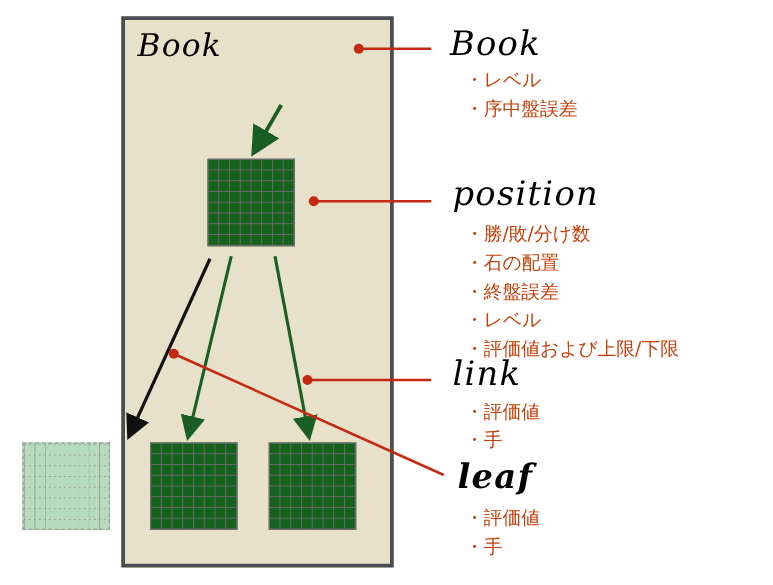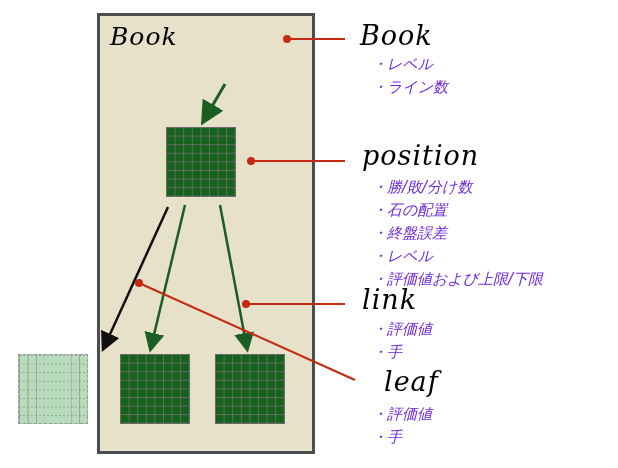--- a/index.html
+++ b/index.html
@@ -1,21 +1,21 @@
 <!DOCTYPE html>
 <html><head>
 <meta charset="utf-8">
 <style>
   html, body { margin:0; padding:0; background:#ffffff; }
   body { width:618px; height:468px; position:relative; overflow:hidden; font-family:"DejaVu Sans", sans-serif; }
   .book-panel { position:absolute; left:97px; top:13px; width:218px; height:441px; background:#e6e1c8; border:3px solid #4a4d52; box-sizing:border-box; }
   .hand { font-family:"DejaVu Serif", serif; color:#000000; font-style:italic; position:absolute; letter-spacing:1px; }
   .panel-title { left:110px; top:22px; font-size:25px; }
   .label { font-size:27px; }
-  .list { position:absolute; margin:0; padding:0; list-style:none; font-size:15px; color:#6d28d9; line-height:23px;font-style:italic; }
+  .list { position:absolute; margin:0; padding:0; list-style:none; font-size:15px; color:#c2410c; line-height:23px; }
   .list li::before { content:"・"; }
   .board { position:absolute; width:70px; height:70px; background:#14621b; border:1px solid #6a6a6a; box-sizing:border-box;
     background-image:linear-gradient(#6a6a6a 1px, transparent 1px), linear-gradient(90deg, #6a6a6a 1px, transparent 1px);
     background-size:8.6px 8.6px; background-position:-1px -1px; }
   .ghost { position:absolute; width:70px; height:70px; background:#b6dcbc; border:1px dashed #9a9a9a; box-sizing:border-box;
     background-image:linear-gradient(90deg, transparent 50%, #b6dcbc 50%), linear-gradient(#9a9a9a 1px, transparent 1px), linear-gradient(90deg, #9a9a9a 1px, transparent 1px);
     background-size:4px 8.6px, 8.6px 8.6px, 8.6px 8.6px; }
   svg.overlay { position:absolute; left:0; top:0; }
 </style>
 </head>
@@ -48,35 +48,35 @@
     <circle cx="251" cy="161" r="4" fill="#c42a12"></circle>
   <line x1="246" y1="304" x2="345" y2="304" stroke="#c42a12" stroke-width="2"></line>
     <circle cx="246" cy="304" r="4" fill="#c42a12"></circle>
   <line x1="139" y1="283" x2="355" y2="380" stroke="#c42a12" stroke-width="2"></line>
     <circle cx="139" cy="283" r="4" fill="#c42a12"></circle>
 </svg>
 
 <div class="hand label" style="left:360px;top:20px;">Book</div>
 <ul class="list" style="left:372px;top:53px;">
   <li>レベル</li>
-  <li>ライン数</li>
+  <li>序中盤誤差</li>
 </ul>
 
 <div class="hand label" style="left:362px;top:140px;text-align:center;">position</div>
 <ul class="list" style="left:372px;top:176px;">
   <li>勝/敗/分け数</li>
   <li>石の配置</li>
   <li>終盤誤差</li>
   <li>レベル</li>
   <li>評価値および上限/下限</li>
 </ul>
 
 <div class="hand label" style="left:362px;top:284px;">link</div>
 <ul class="list" style="left:372px;top:318px;">
   <li>評価値</li>
   <li>手</li>
 </ul>
 
-<div class="hand label" style="left:384px;top:366px;">leaf</div>
+<div class="hand label" style="left:366px;top:366px;font-weight:bold;">leaf</div>
 <ul class="list" style="left:372px;top:403px;">
   <li>評価値</li>
   <li>手</li>
 </ul>
 
 </body></html>

